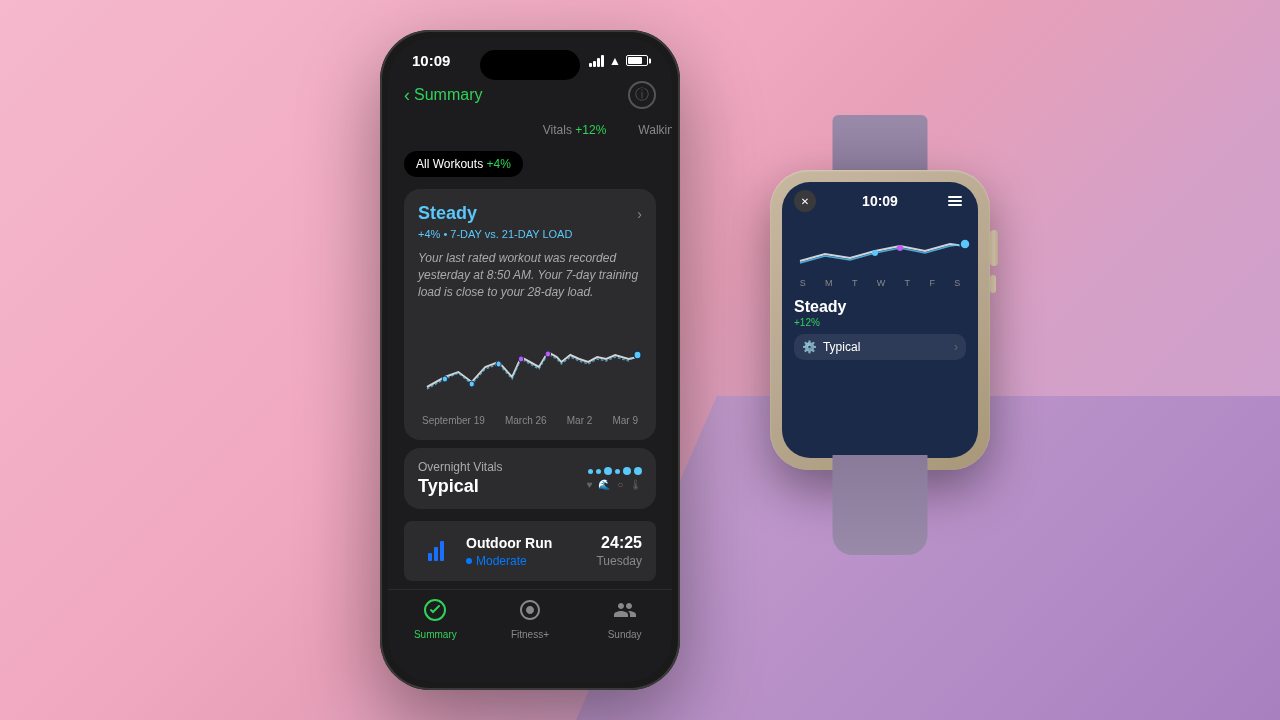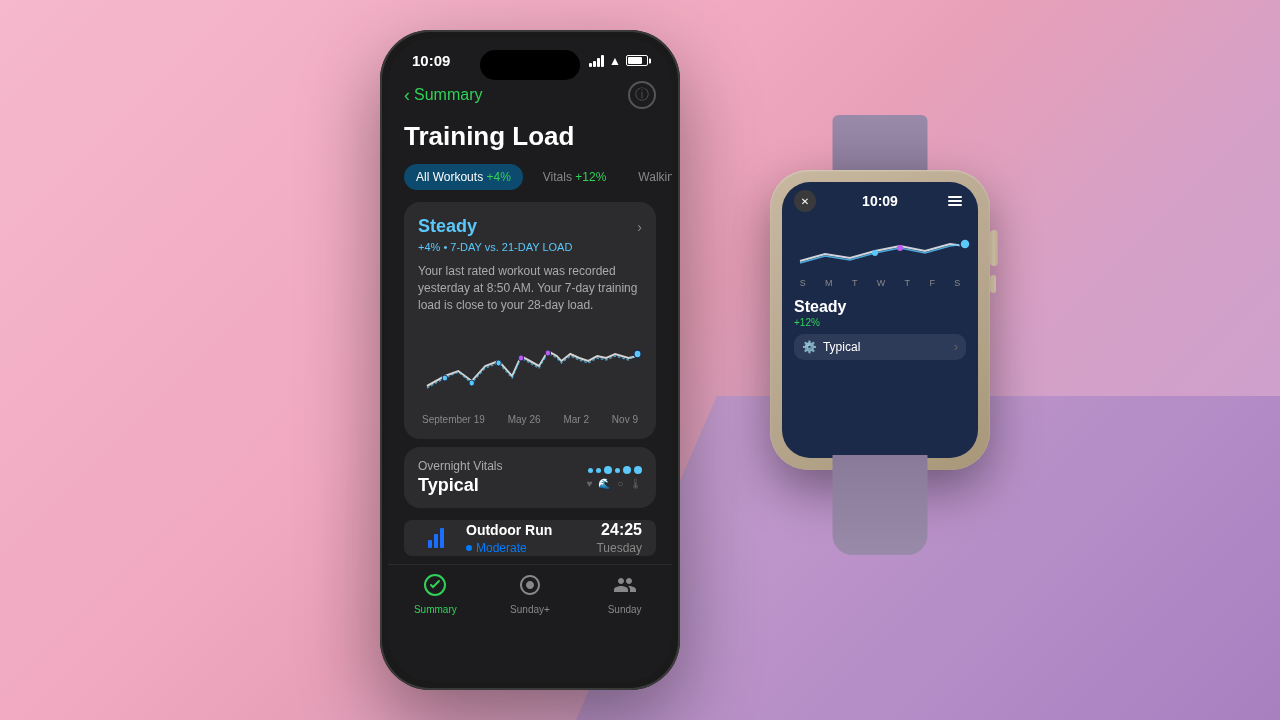--- a/index.html
+++ b/index.html
@@ -199,22 +199,23 @@
 
     .filter-tab {
       padding: 6px 12px;
       border-radius: 20px;
       font-size: 12px;
       font-weight: 500;
       white-space: nowrap;
     }
 
     .filter-tab.active {
-      background: #0c4a6e;
-      color: #fff;
+      background: #000000;
+      color: #fff;
+      margin-top: 34px;
     }
 
     .filter-tab.inactive {
       background: transparent;
       color: #888;
     }
 
     .filter-tab-badge {
       color: #30d158;
     }
@@ -249,21 +250,22 @@
     .training-subtitle {
       font-size: 11px;
       color: #5ac8fa;
       margin-bottom: 10px;
     }
 
     .training-desc {
       font-size: 12px;
       color: #aaa;
       line-height: 1.4;
-      margin-bottom: 3px;
+      margin-bottom: 17px;
+      font-style: italic;
     }
 
     
     .chart-area {
       height: 90px;
       position: relative;
       margin-bottom: 8px;
     }
 
     .chart-svg {
@@ -344,21 +346,21 @@
     .recent-title {
       font-size: 18px;
       font-weight: 700;
       color: #fff;
       margin-bottom: 10px;
     }
 
     .workout-item {
       background: #2c2c2e;
       border-radius: 8px;
-      padding: 0 14px;
+      padding: 12px 14px;
       display: flex;
       align-items: center;
       gap: 12px;
     }
 
     .workout-icon-container {
       width: 36px;
       height: 36px;
       display: flex;
       align-items: center;
@@ -681,21 +683,20 @@
       <div class="nav-bar">
         <div class="nav-back">
           <span class="nav-back-chevron">‹</span>
           <span>Summary</span>
         </div>
         <div class="nav-info-btn">
           <span>ⓘ</span>
         </div>
       </div>
 
-      <div class="page-title">Training Load</div>
 
       <div class="filter-tabs">
         <div class="filter-tab active">
           <span>All Workouts </span><span class="filter-tab-badge">+4%</span>
         </div>
         <div class="filter-tab inactive">
           <span>Vitals </span><span style="color:#30d158">+12%</span>
         </div>
         <div class="filter-tab inactive">
           <span>Walking</span>
@@ -720,23 +721,23 @@
             <circle cx="245" cy="38" r="4" fill="#5ac8fa" stroke="#1c2a4a" stroke-width="1.5"></circle>
             <circle cx="145" cy="37" r="3" fill="#bf5af2" stroke="#1c2a4a" stroke-width="1"></circle>
             <circle cx="115" cy="42" r="3" fill="#bf5af2" stroke="#1c2a4a" stroke-width="1"></circle>
             <circle cx="90" cy="47" r="3" fill="#5ac8fa" stroke="#1c2a4a" stroke-width="1"></circle>
             <circle cx="60" cy="67" r="3" fill="#5ac8fa" stroke="#1c2a4a" stroke-width="1"></circle>
             <circle cx="30" cy="62" r="3" fill="#5ac8fa" stroke="#1c2a4a" stroke-width="1"></circle>
           </svg>
         </div>
         <div class="chart-labels">
           <span class="chart-label">September 19</span>
-          <span class="chart-label">May 26</span>
+          <span class="chart-label">March 26</span>
           <span class="chart-label">Mar 2</span>
-          <span class="chart-label">Nov 9</span>
+          <span class="chart-label">Mar 9</span>
         </div>
       </div>
 
       <div class="vitals-card">
         <div class="vitals-left">
           <div class="vitals-label">Overnight Vitals</div>
           <div class="vitals-value">Typical</div>
         </div>
         <div class="vitals-right">
           <div class="vitals-dots">
@@ -789,21 +790,21 @@
           </div>
           <span class="tab-label active">Summary</span>
         </div>
         <div class="tab-item">
           <div class="tab-icon inactive">
             <svg width="24" height="24" viewBox="0 0 24 24">
               <path d="M12 2C6.5 2 2 6.5 2 12s4.5 10 10 10 10-4.5 10-10S17.5 2 12 2zm0 18c-4.4 0-8-3.6-8-8s3.6-8 8-8 8 3.6 8 8-3.6 8-8 8z" fill="#888"></path>
               <path d="M8 12c0-2.2 1.8-4 4-4s4 1.8 4 4-1.8 4-4 4-4-1.8-4-4z" fill="#888"></path>
             </svg>
           </div>
-          <span class="tab-label inactive">Sunday+</span>
+          <span class="tab-label inactive">Fitness+</span>
         </div>
         <div class="tab-item">
           <div class="tab-icon inactive">
             <svg width="24" height="24" viewBox="0 0 24 24">
               <path d="M16 11c1.66 0 2.99-1.34 2.99-3S17.66 5 16 5c-1.66 0-3 1.34-3 3s1.34 3 3 3zm-8 0c1.66 0 2.99-1.34 2.99-3S9.66 5 8 5C6.34 5 5 6.34 5 8s1.34 3 3 3zm0 2c-2.33 0-7 1.17-7 3.5V19h14v-2.5c0-2.33-4.67-3.5-7-3.5zm8 0c-.29 0-.62.02-.97.05 1.16.84 1.97 1.97 1.97 3.45V19h6v-2.5c0-2.33-4.67-3.5-7-3.5z" fill="#888"></path>
             </svg>
           </div>
           <span class="tab-label inactive">Sunday</span>
         </div>
       </div>

